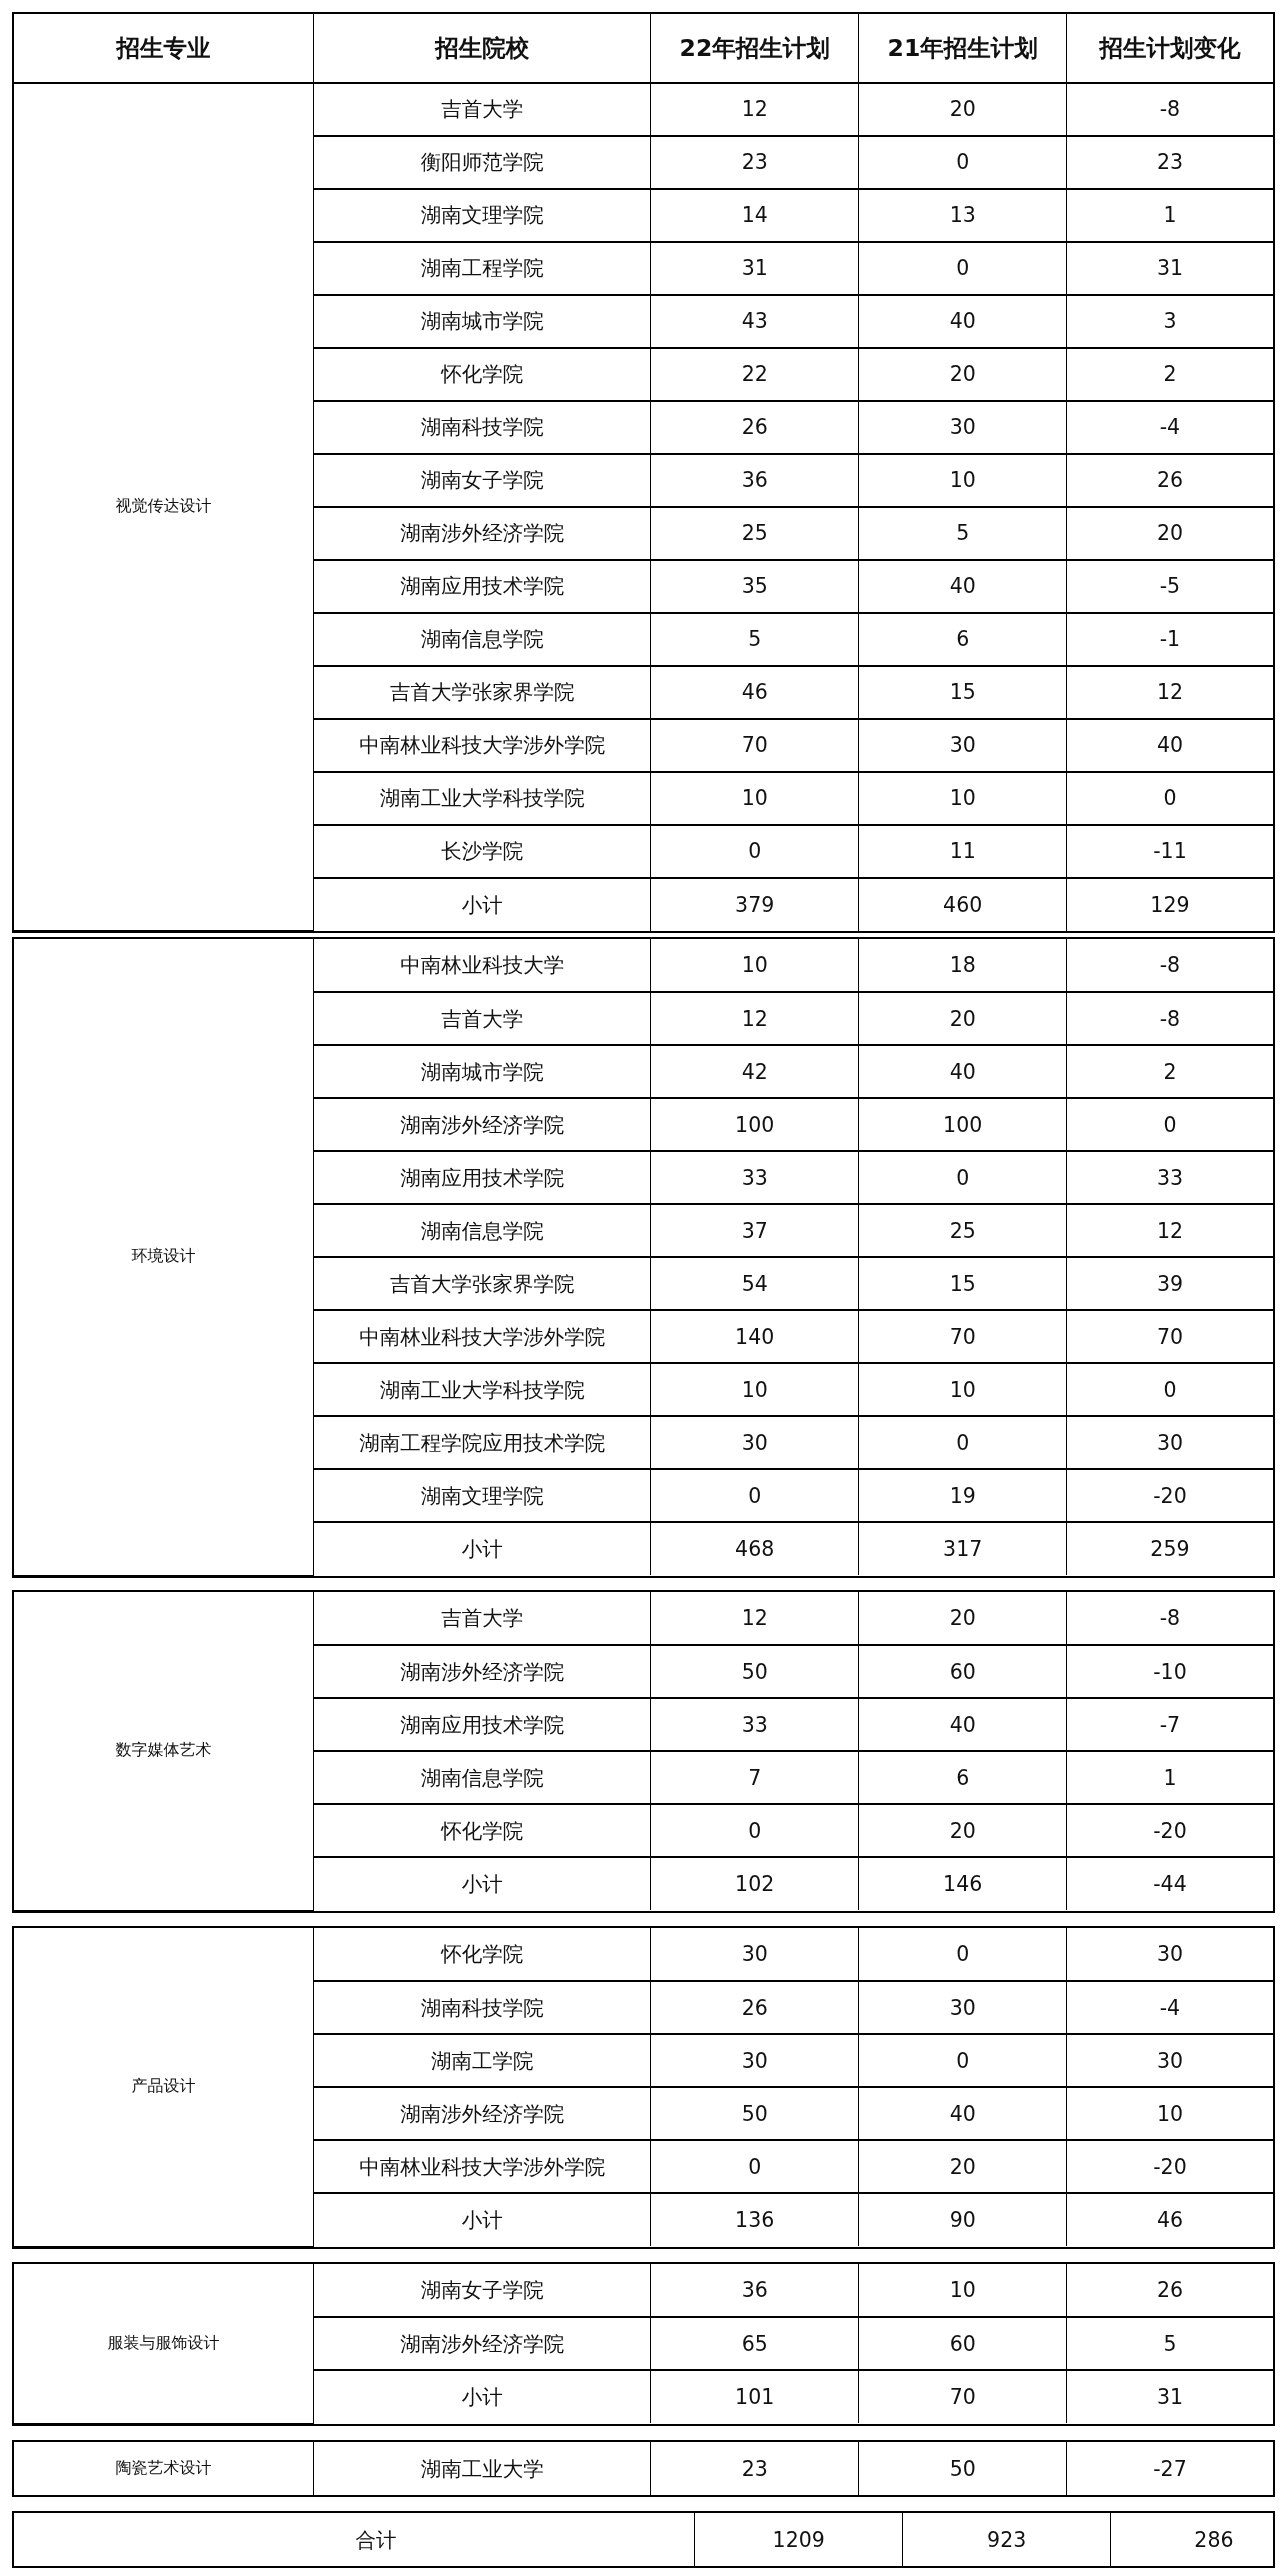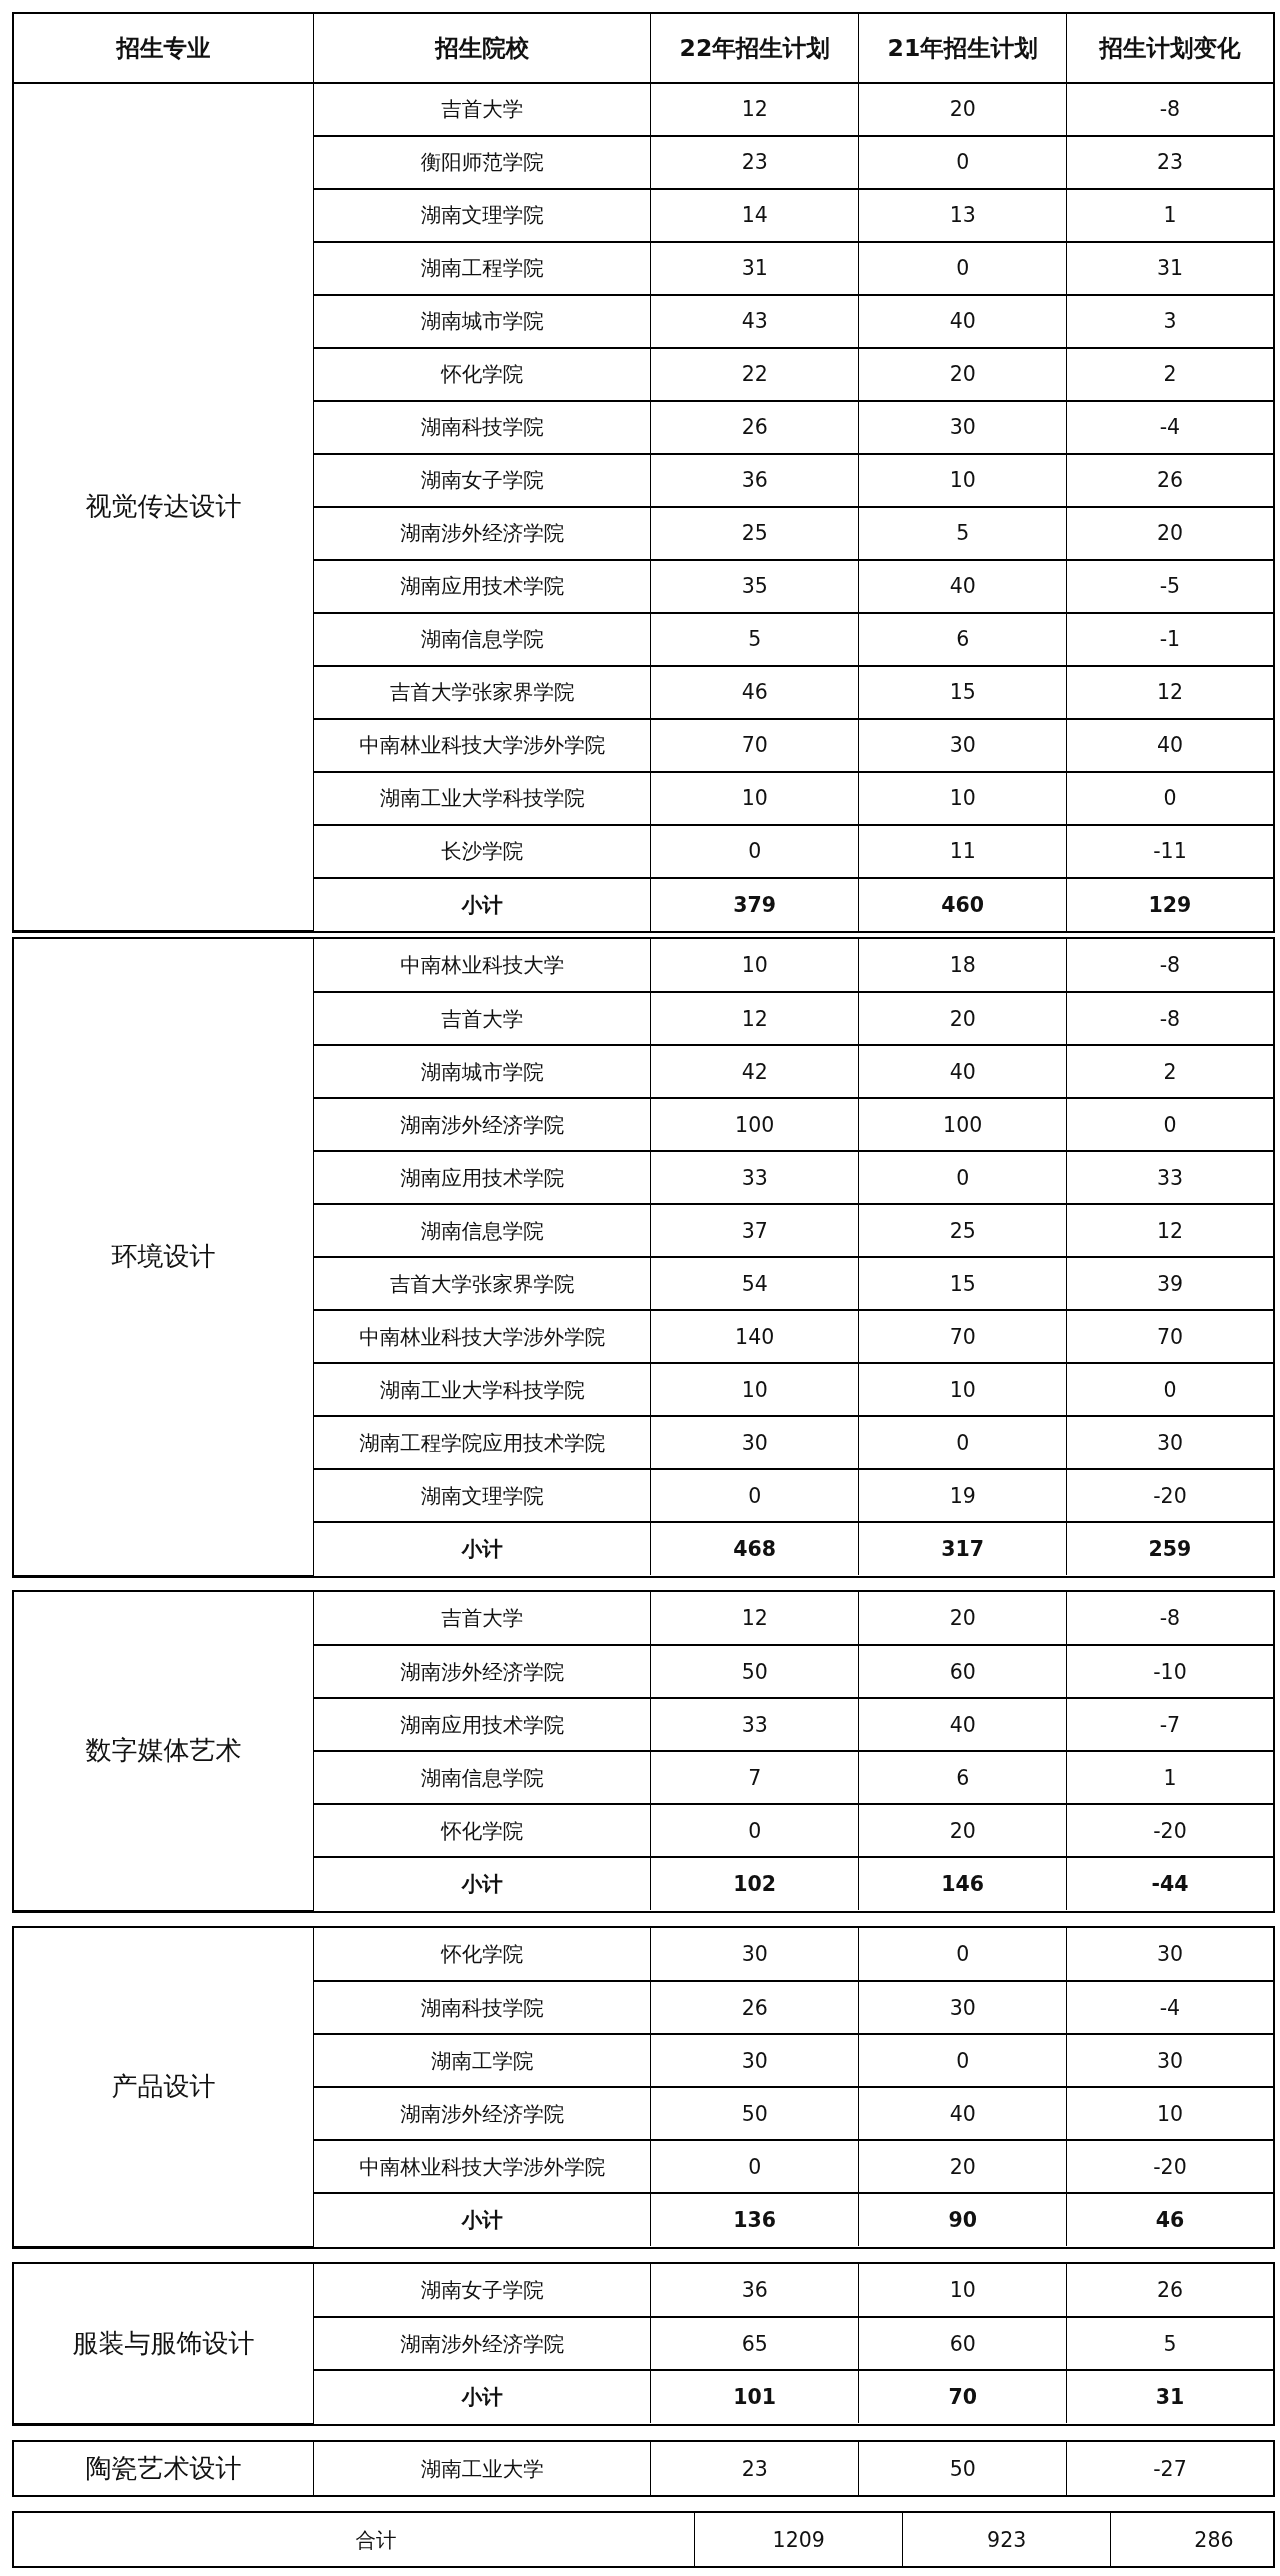--- a/index.html
+++ b/index.html
@@ -9,24 +9,24 @@
            border: 2.2px solid #000; }
   table { border-collapse: collapse; width: 100%; table-layout: fixed; }
   td, th { border: 0.7px solid #000; text-align: center; vertical-align: middle;
            padding: 0; height: 53px; box-sizing: border-box; font-size: 20.5px; font-weight: normal; }
   tr + tr td.sch, tr + tr td.num { border-top: 2.2px solid #000; }
   td:first-child, th:first-child { border-left: none; }
   td:last-child, th:last-child { border-right: none; }
   tr:first-child td, tr:first-child th { border-top: none; }
   tr:last-child td { border-bottom: none; }
   th { height: 69px; font-weight: bold; font-size: 23.5px; }
-  .sub td { font-weight: bold; }
+  .sub td { font-weight: normal; }
   col.c1 { width: 300px; } col.c2 { width: 337px; } col.c3 { width: 208px; }
   col.c4 { width: 208px; } col.c5 { width: 206px; }
-  .maj { font-size: 26px; margin-left: 36px; }
+  .maj { font-size: 16px; margin-left: 36px; }
 </style>
 </head>
 <body>
 
 <div id="root">
     <div class="block" style="top: 11.7px;">
       <table>
         <colgroup>
           <col class="c1">
           <col class="c2">

